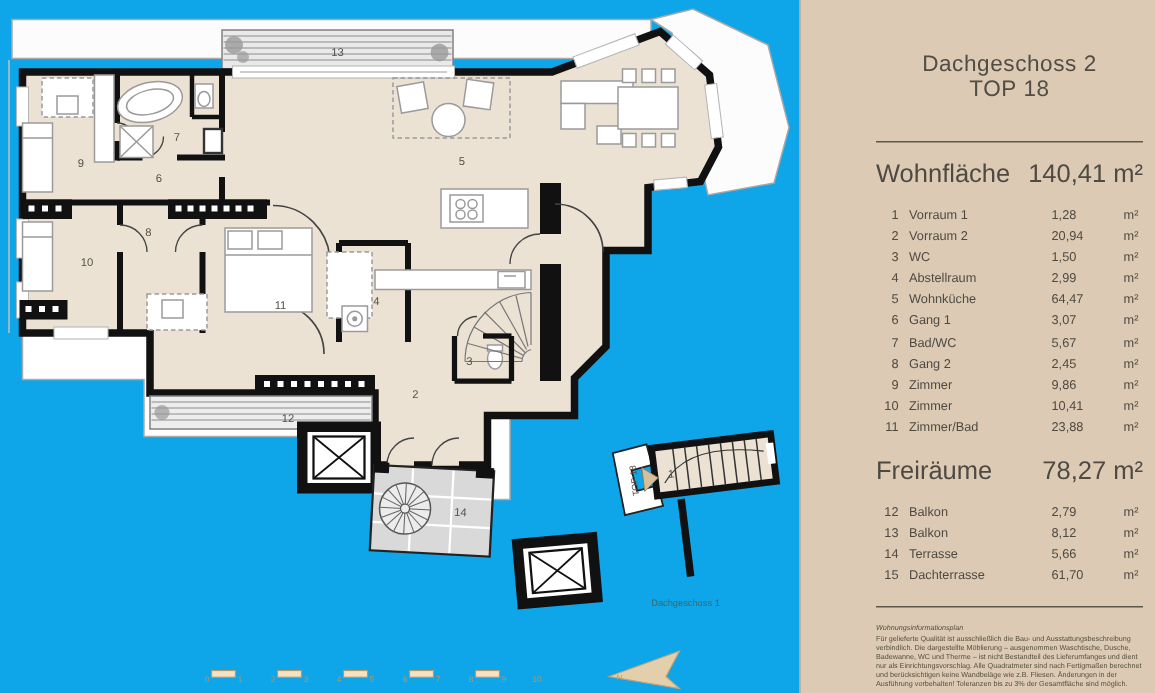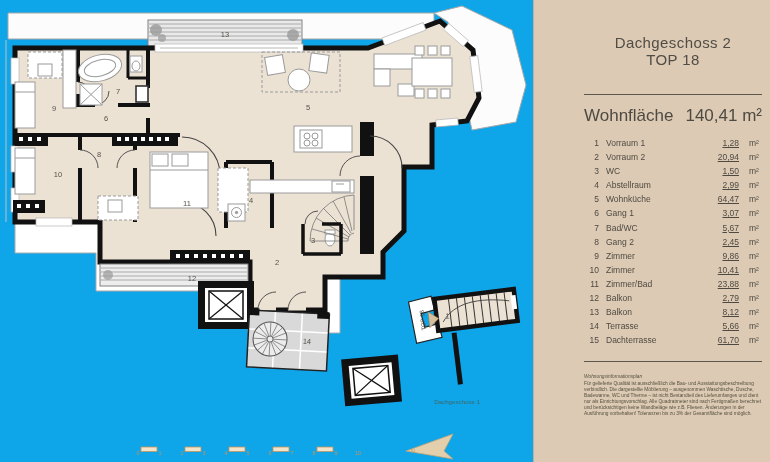--- a/index.html
+++ b/index.html
@@ -9,21 +9,21 @@
   .panel{position:absolute;left:533px;top:0;width:251px;height:462px;box-sizing:border-box;
          background:#dccab4;border-left:1px solid #c4b096;padding:0 22px 0 50px;color:#4e4a42;}
   .title{margin-top:34px;text-align:center;font-size:15px;line-height:17px;letter-spacing:.4px;color:#514d45;}
   .rule{border:none;border-top:1.6px solid #5c574b;margin:26px 0 0 0;}
   .rule2{border:none;border-top:1.6px solid #5c574b;margin:14px 0 0 0;}
   .total-row{display:flex;justify-content:space-between;font-size:17px;margin:11px 0 10px 0;color:#4e4a42;}
   .total-row .tval{white-space:nowrap;}
   .rows{display:block;}
   .row{display:grid;grid-template-columns:15px 1fr 38px 16px;column-gap:7px;font-size:8.5px;line-height:14.1px;color:#4e4a42;}
   .row .nr{text-align:right;}
-  .row .val{text-align:right;text-decoration:underline;}
+  .row .val{}
   .row .unit{text-align:center;}
   .fr-head{margin-top:13px;}
   .fn{margin-top:12px;font-size:4.8px;line-height:5.9px;color:#55503f;}
   .fn-t{font-style:italic;margin-bottom:1px;}
   text{font-family:"Liberation Sans",sans-serif;}
   .rlabel{font-size:7.5px;fill:#55514a;}
   .tiny{font-size:6px;fill:#55514a;}
 </style>
 </head>
 <body>
@@ -397,20 +397,24 @@
           <span class="val">10,41</span>
           <span class="unit">m²</span>
         </div>
         <div class="row">
           <span class="nr">11</span>
           <span class="nm">Zimmer/Bad</span>
           <span class="val">23,88</span>
           <span class="unit">m²</span>
         </div>
       </div>
+    <div class="total-row fr-head">
+      <span>Freiräume</span>
+      <span class="tval">78,27 m²</span>
+    </div>
     <div class="rows" id="fr-rows">
         <div class="row">
           <span class="nr">12</span>
           <span class="nm">Balkon</span>
           <span class="val">2,79</span>
           <span class="unit">m²</span>
         </div>
         <div class="row">
           <span class="nr">13</span>
           <span class="nm">Balkon</span>

